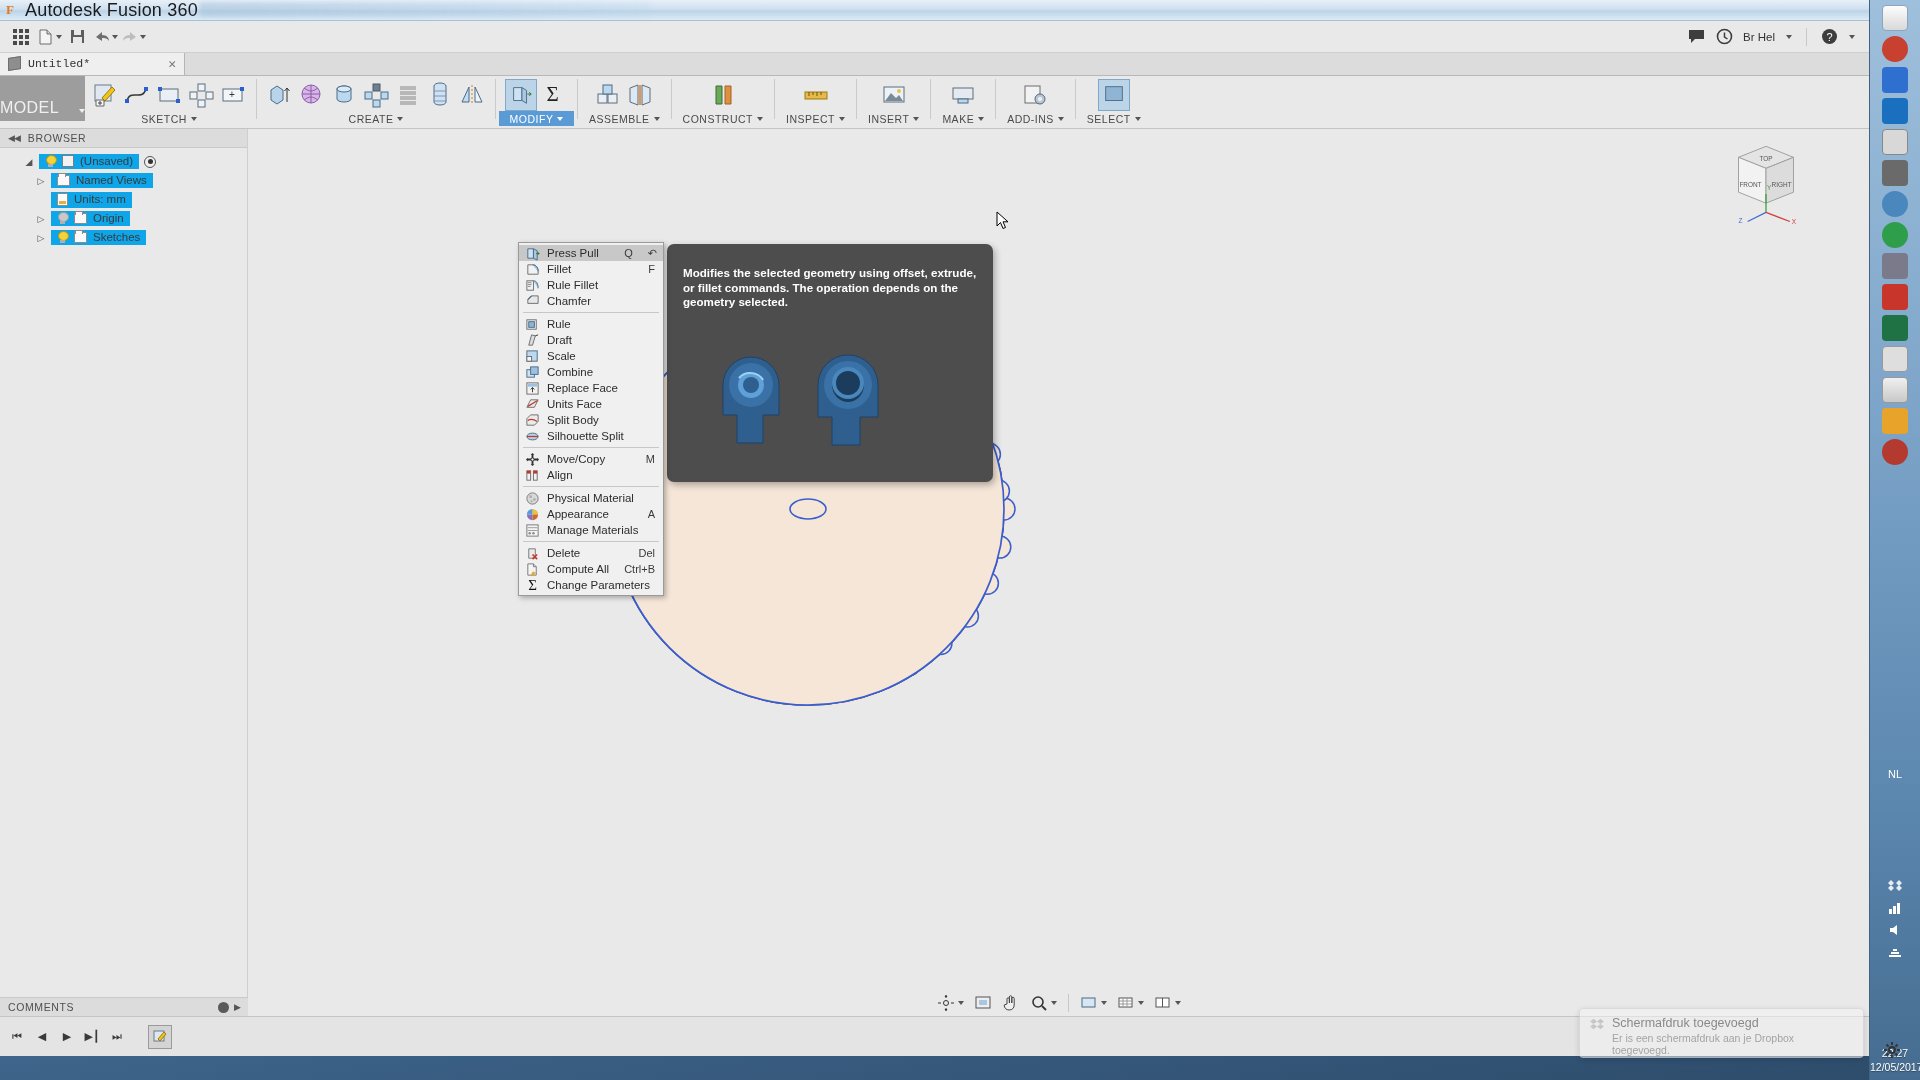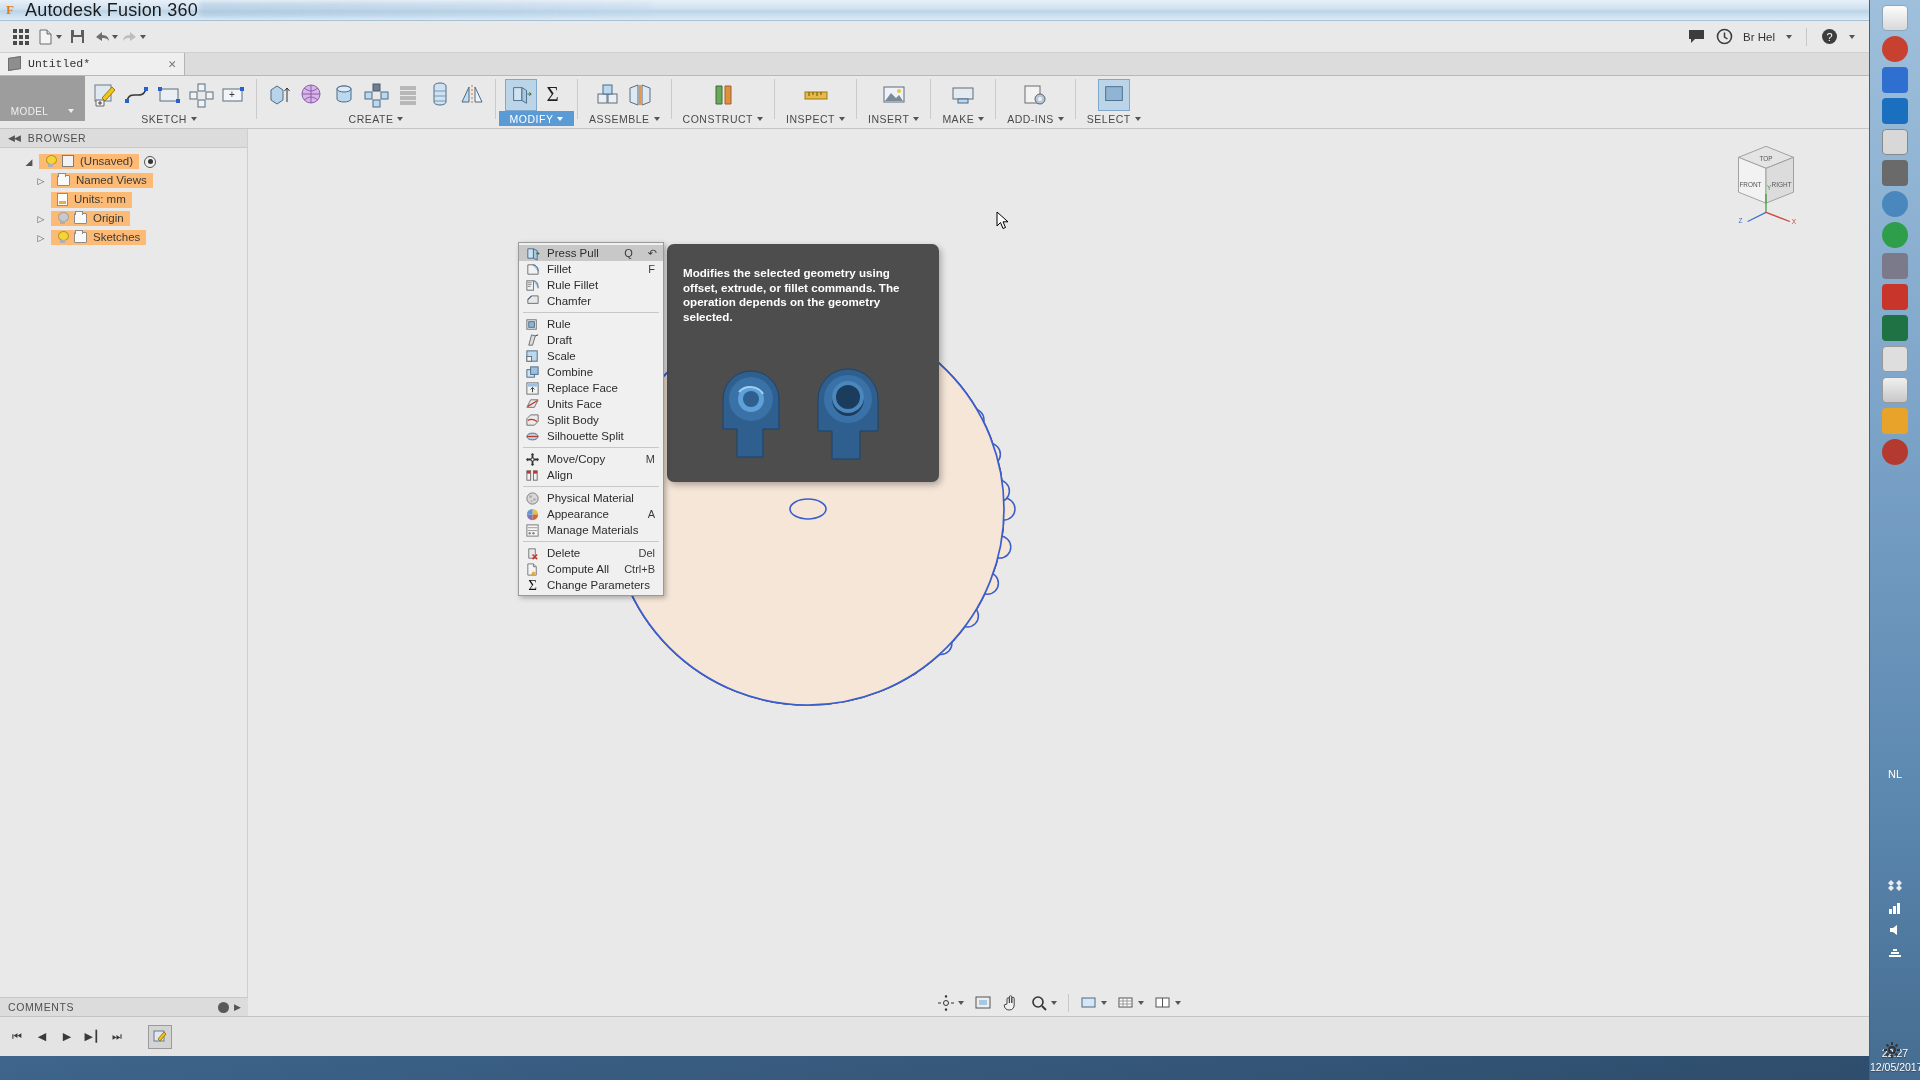--- a/index.html
+++ b/index.html
@@ -69,21 +69,21 @@
   }
   .cube-ic { width: 13px; height: 13px; background: #8e8e8e; transform: skewY(-8deg); border: 1px solid #6f6f6f; }
   .tab-close { margin-left: auto; color: #7a7a7a; font-size: 13px; cursor: default; }
 
   
   .ribbon { height: 53px; background: #e9e9e9; display: flex; align-items: flex-start;
             border-bottom: 1px solid #c4c4c4; position: relative; }
   .ws-btn {
     width: 85px; height: 45px; background: #9d9d9d; color: #f0f0f0;
     display: flex; align-items: flex-end; justify-content: center; padding-bottom: 4px;
-    font-size: 10px; letter-spacing: .4px; gap: 19px;
+    font-size: 16px; letter-spacing: .4px; gap: 19px;
   }
   .ws-btn .caret { border-top-color: #f0f0f0; margin-bottom: 4px; }
   .rgroup { display: flex; flex-direction: column; align-items: center; position: relative; height: 53px; }
   .rrow { display: flex; align-items: center; height: 35px; padding: 2px 4px 0; }
   .rlabel { font-size: 10.5px; color: #4a4a4a; letter-spacing: .5px; display: flex; align-items: center; gap: 3px;
             height: 15px; padding: 0 8px; white-space: nowrap; }
   .rlabel.active { background: #5b9bd5; color: #fff; width: 100%; justify-content: center; }
   .rlabel.active .caret { border-top-color: #fff; }
   .rsep { width: 1px; height: 40px; background: #cacaca; margin: 3px 3px 0; align-self: flex-start; }
   .ibtn { width: 32px; height: 32px; display: flex; align-items: center; justify-content: center; }
@@ -93,21 +93,21 @@
   .workarea { flex: 1; display: flex; position: relative; background: #e9e9e9; }
   .browser { width: 248px; background: #e9e9e9; border-right: 1px solid #cfcfcf; position: relative; }
   .browser-head {
     height: 19px; background: #dcdcdc; display: flex; align-items: center; gap: 8px;
     padding: 0 8px; font-size: 10.5px; color: #4f4f4f; letter-spacing: .6px;
     border-bottom: 1px solid #c9c9c9;
   }
   .collapse-ic { font-size: 9px; color: #555; letter-spacing: -1px; }
   .tree { padding: 4px 0; font-size: 11.5px; color: #3a3a3a; }
   .trow { height: 19px; display: flex; align-items: center; gap: 5px; padding-left: 6px; }
-  .trow .label-bg { background: #fdba74; padding: 1px 6px 2px; display: flex; align-items: center; gap: 6px; }
+  .trow .label-bg { background: #0ea5e9; padding: 1px 6px 2px; display: flex; align-items: center; gap: 6px; }
   .arrow { width: 10px; text-align: center; color: #555; font-size: 9px; }
   .arrow.open { transform: rotate(0deg); }
   .bulb { width: 11px; height: 12px; position: relative; }
   .bulb::before {
     content: ''; position: absolute; left: 1px; top: 0; width: 9px; height: 8px; border-radius: 50%;
     background: #f5d33a; border: 1px solid #b79a17;
   }
   .bulb::after { content: ''; position: absolute; left: 3px; bottom: 0; width: 5px; height: 3px; background: #b0b0b0; }
   .bulb.off::before { background: #c9c9c9; border-color: #a0a0a0; }
   .folder { width: 13px; height: 11px; background: #fafafa; border: 1px solid #8c8c8c; position: relative; border-radius: 1px; }
@@ -136,21 +136,21 @@
     font-size: 11.5px; color: #2c2c2c; position: relative;
   }
   .mitem.hl { background: #c8c8c8; }
   .mitem .mic { width: 15px; height: 15px; flex: none; display:flex; align-items:center; justify-content:center; }
   .mitem .sc { margin-left: auto; font-size: 11px; color: #3a3a3a; padding-right: 2px; }
   .mitem .glyph { margin-left: auto; font-size: 11px; color: #3a3a3a; }
   .msep { height: 1px; background: #c7c7c7; margin: 3px 4px; }
 
   
   .tooltip {
-    position: absolute; left: 667px; top: 115px; width: 272px; height: 238px;
+    position: absolute; left: 667px; top: 115px; width: 326px; height: 238px;
     background: #4d4d4d; border-radius: 7px; box-shadow: 2px 3px 7px rgba(0,0,0,.3);
     z-index: 55; padding: 22px 16px 0; color: #fff;
   }
   .tooltip p { font-size: 11.6px; line-height: 14.5px; font-weight: bold; }
 
   
   .comments {
     position: absolute; left: 0; bottom: 40px; width: 248px; height: 19px;
     background: #dcdcdc; border-top: 1px solid #c9c9c9;
     display: flex; align-items: center; padding: 0 8px;
@@ -983,18 +983,25 @@
           <path d="M2 12h12M4 9h8M6 6h4" stroke="#fff" stroke-width="2"></path>
         </svg>
     </div>
 
     <div class="sb-clock">
       <div>22:27</div>
       <div>12/05/2017</div>
     </div>
   </div>
 
+  <div class="toast">
+    <svg class="dbx" viewBox="0 0 16 14">
+      <path d="M4 1L0 4l4 3 4-3zM12 1l4 3-4 3-4-3zM0 10l4-3 4 3-4 3zM12 7l4 3-4 3-4-3z" fill="#555"></path>
+    </svg>
+    <div class="t1" style="padding-left:22px">Schermafdruk toegevoegd</div>
+    <div class="t2" style="padding-left:22px">Er is een schermafdruk aan je Dropbox toegevoegd.</div>
+  </div>
 
   <svg style="position:absolute;right:20px;bottom:22px;width:16px;height:16px" viewBox="0 0 16 16">
     <circle cx="8" cy="8" r="3" fill="none" stroke="#333" stroke-width="2"></circle>
     <path d="M8 0v3M8 13v3M0 8h3M13 8h3M2.5 2.5l2 2M11.5 11.5l2 2M13.5 2.5l-2 2M4.5 11.5l-2 2" stroke="#333" stroke-width="1.8"></path>
   </svg>
 </div>
 
 </body></html>

